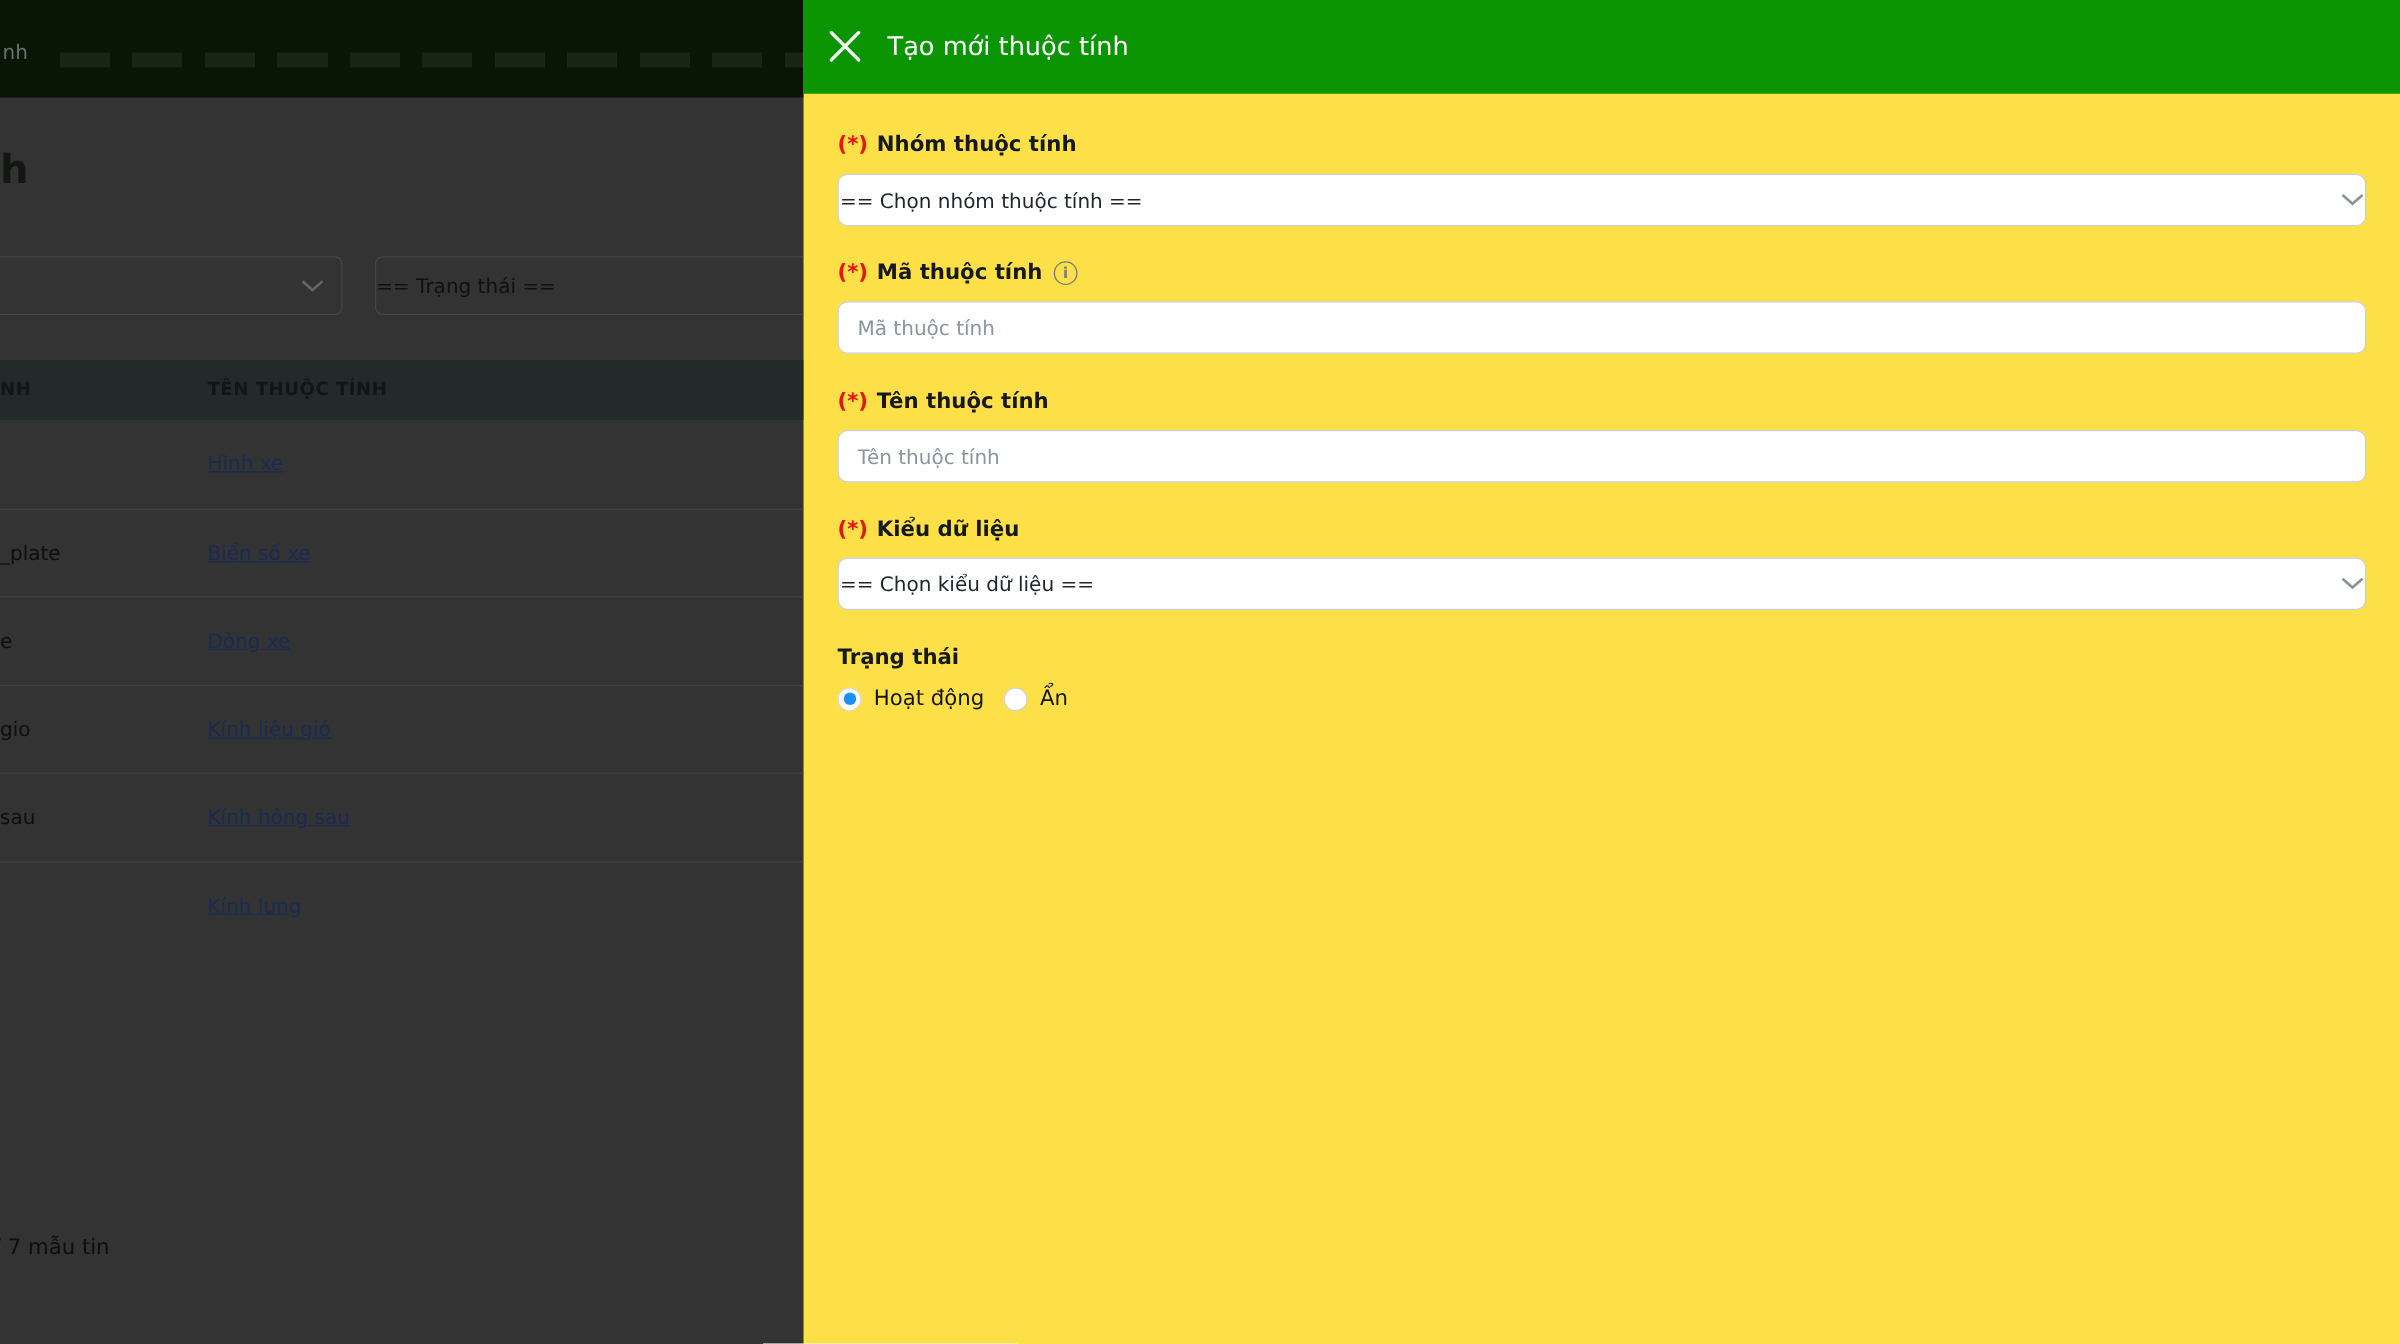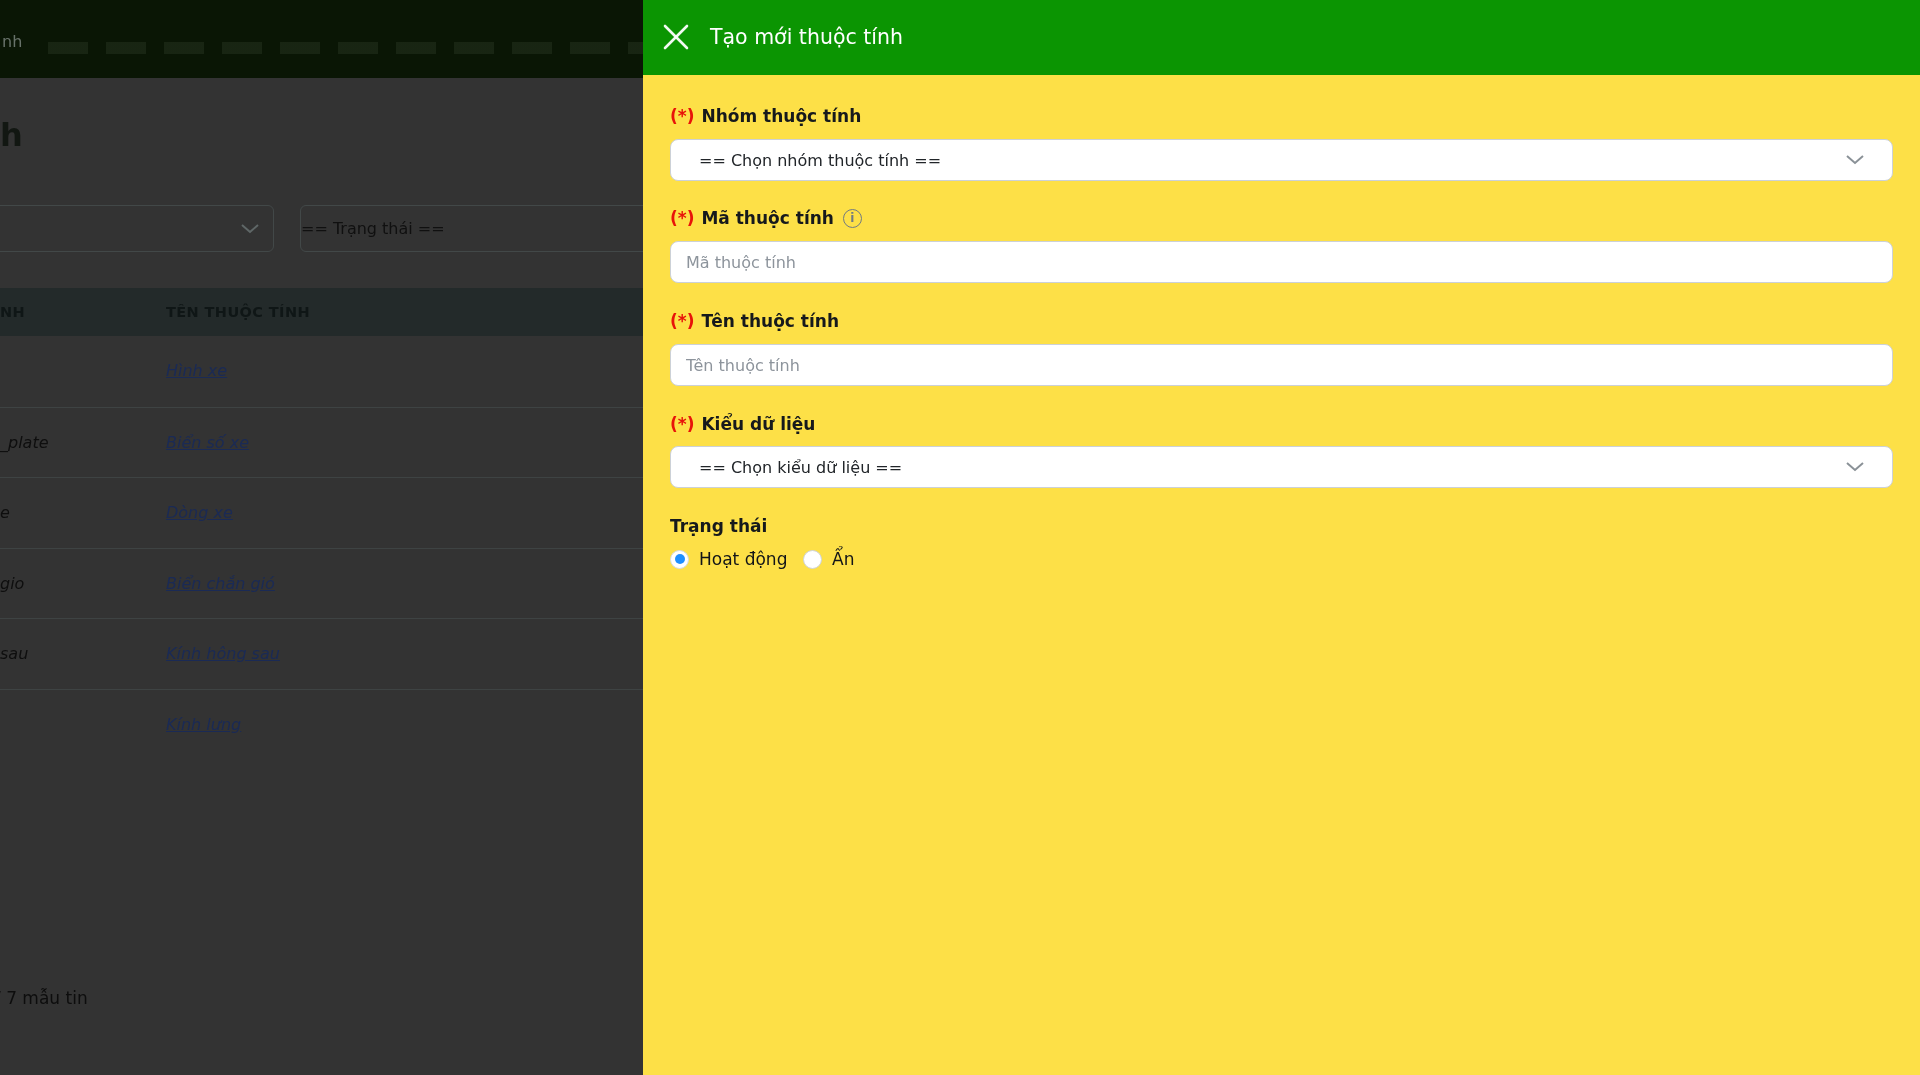--- a/index.html
+++ b/index.html
@@ -20,21 +20,21 @@
   .bd-dd1 { left:-210px; width:484px; justify-content:flex-end; padding-right:14px; }
   .bd-dd2 { left:300px; width:410px; }
   .bd-chevron svg { display:block; }
 
   .bd-thead { position:absolute; left:0; top:288px; width:100%; height:48px; background:#232a2a; }
   .bd-th { position:absolute; top:0; line-height:48px; font-size:14.5px; font-weight:700;
            letter-spacing:0.4px; color:#0f1616; }
   .bd-th-1 { left:0; }
   .bd-th-2 { left:166px; }
 
-  .bd-rows { position:absolute; left:0; top:336px; width:100%;font-style:italic; }
+  .bd-rows { position:absolute; left:0; top:336px; width:100%; }
   .bd-row { position:relative; height:70.5px; }
   .bd-row + .bd-row { border-top:1px solid #3e4343;text-align:right; }
   .bd-code { position:absolute; left:0; top:0; line-height:70px; font-size:16px; color:#0e0e0e; }
   .bd-link { position:absolute; left:166px; top:0; line-height:70px; font-size:16px;
              color:#1a2a55; text-decoration:underline; }
   .bd-pagination { position:absolute; left:-5px; top:988px; font-size:17px; color:#0d0d0d; }
 
   
   .panel { position:absolute; left:643px; top:0; width:1465px; height:1075px; background:#fde047; }
   .panel-header { position:absolute; left:0; top:0; width:100%; height:75px; background:#0b9502; }
@@ -46,21 +46,21 @@
               border-radius:6px; background:rgba(255,255,255,0.37); color:#ffffff; font-size:17px;
               font-weight:500; cursor:pointer; font-family:inherit;padding-left:36px; }
 
   .f-label { position:absolute; left:27px; font-size:17px; font-weight:600; color:#16191c;
              display:flex; align-items:center; }
   .req { color:#e81309; font-weight:700; margin-right:7px; }
   .lbl-1 { top:106px; } .lbl-2 { top:208px; } .lbl-3 { top:311px; } .lbl-4 { top:414px; } .lbl-5 { top:516px; }
 
   .f-box { position:absolute; left:27px; width:1223px; height:42px; border:1px solid #ccd1d7;
            border-radius:8px; background:#fff; }
-  .f-select { display:flex; align-items:center; padding:0 28px; font-size:16px; color:#212529; cursor:pointer; }
+  .f-select { display:flex; align-items:center; padding:0 1px; font-size:16px; color:#212529; cursor:pointer; }
   .f-select .sel-chevron { margin-left:auto; display:flex; }
   .box-1 { top:139px; } .box-2 { top:241px; } .box-3 { top:344px; } .box-4 { top:446px; }
   .f-input { padding:0 15px; font-size:16px; color:#212529; font-family:inherit; outline:none; }
   .f-input::placeholder { color:#8d949c; opacity:1; }
 
   .info-icon { display:inline-flex; align-items:center; justify-content:center; width:19px; height:19px;
                margin-left:9px; border:1.5px solid #717a82; border-radius:50%; font-size:12px;
                font-weight:600; color:#717a82; cursor:pointer; }
 
   .radio-opt { position:absolute; top:549px; display:flex; align-items:center; cursor:pointer; }
@@ -109,21 +109,21 @@
       <div class="bd-row">
         <span class="bd-code">_plate</span>
         <a class="bd-link">Biển số xe</a>
       </div>
       <div class="bd-row">
         <span class="bd-code">e</span>
         <a class="bd-link">Dòng xe</a>
       </div>
       <div class="bd-row">
         <span class="bd-code">gio</span>
-        <a class="bd-link">Biển chắn gió</a>
+        <a class="bd-link">Kính liệu gió</a>
       </div>
       <div class="bd-row">
         <span class="bd-code">sau</span>
         <a class="bd-link">Kính hông sau</a>
       </div>
       <div class="bd-row">
         <span class="bd-code"></span>
         <a class="bd-link">Kính lưng</a>
       </div>
     </div>

